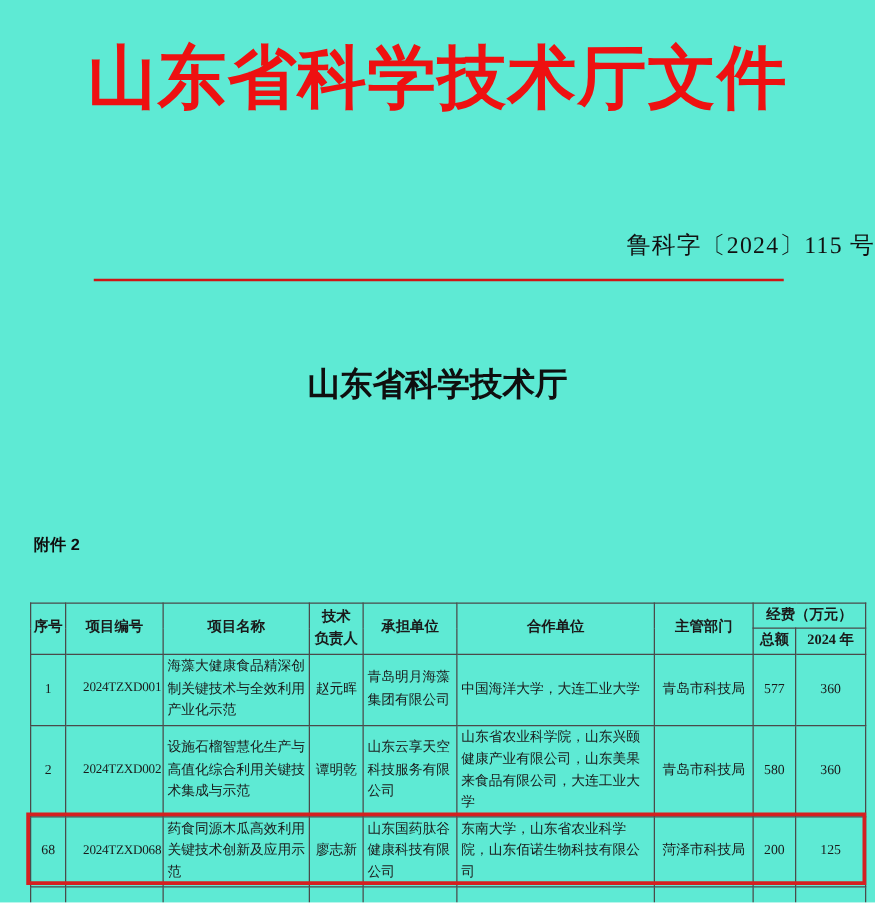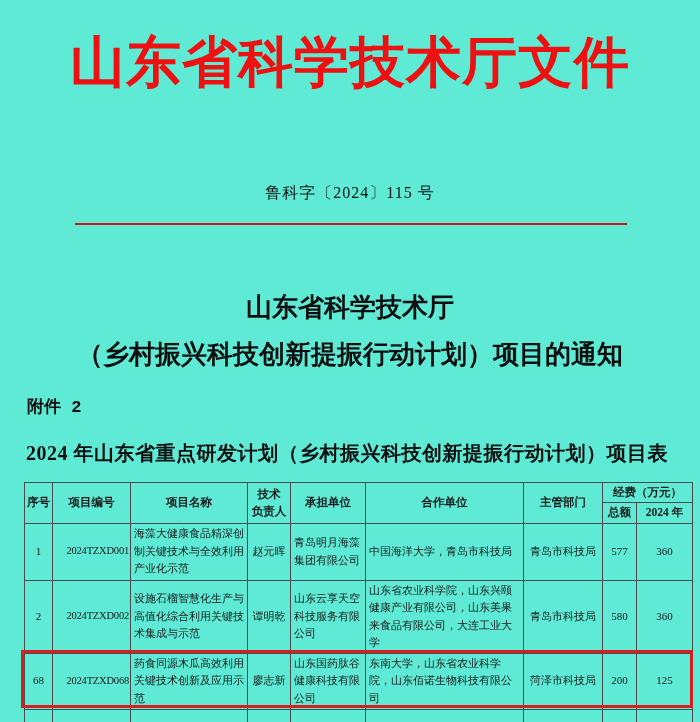--- a/index.html
+++ b/index.html
@@ -8,35 +8,35 @@
     background:#5eead4; color:#1a1a1a;
     font-family:"Liberation Serif","DejaVu Serif",serif;
   }
   .red-title {
     position:absolute; top:26px; left:0; right:0;
     text-align:center; font-size:55px; font-weight:bold;
     color:var(--title-red,#ee1111); letter-spacing:1px; white-space:nowrap;
   }
   .doc-no {
     position:absolute; top:183px; left:0; right:0;
-    text-align:center; font-size:16px; color:#111; letter-spacing:1px;
+    text-align:right; font-size:19px; color:#111; letter-spacing:1px;
   }
   .red-rule {
     position:absolute; top:223px; left:75px; width:552px; height:2px;
     background:var(--rule-red,#cf1515);
   }
   .notice-title {
     position:absolute; top:284px; left:0; right:0;
     text-align:center; font-weight:bold; font-size:26px; color:#0f0f0f;
   }
   .notice-title > div { line-height:47px; white-space:nowrap; }
   .attachment {
-    position:absolute; top:395px; left:27px;
-    font-size:17px; font-weight:600; color:#0f0f0f;
-    font-family:Liberation Mono, monospace;
+    position:absolute; top:427px; left:27px;
+    font-size:13px; font-weight:600; color:#0f0f0f;
+    font-family:Liberation Sans, sans-serif;
   }
   .table-title {
     position:absolute; top:440px; left:26px;
     font-size:20px; font-weight:bold; color:#0f0f0f;
     letter-spacing:0.5px; white-space:nowrap;
   }
   table.projects {
     position:absolute; left:24px; top:482px; width:668px;
     border-collapse:collapse; table-layout:fixed;
     font-size:11px; color:#1a1a1a;
@@ -67,26 +67,24 @@
 <div class="page">
 
   <div class="red-title">山东省科学技术厅文件</div>
 
   <div class="doc-no">鲁科字〔2024〕115 号</div>
 
   <div class="red-rule"></div>
 
   <div class="notice-title">
     <div>山东省科学技术厅</div>
-    <div>（乡村振兴科技创新提振行动计划）项目的通知</div>
   </div>
 
   <div class="attachment">附件 2</div>
 
-  <div class="table-title">2024 年山东省重点研发计划（乡村振兴科技创新提振行动计划）项目表</div>
 
   <table class="projects">
     <colgroup>
       <col style="width:28px">
         <col style="width:78px">
         <col style="width:117px">
       <col style="width:43px">
         <col style="width:75px">
         <col style="width:158px">
       <col style="width:79px">
@@ -110,21 +108,21 @@
         <th>2024 年</th>
       </tr>
     </thead>
     <tbody>
       <tr class="rh1">
         <td>1</td>
         <td class="no">2024TZXD001</td>
         <td class="left">海藻大健康食品精深创制关键技术与全效利用产业化示范</td>
         <td>赵元晖</td>
         <td class="left">青岛明月海藻集团有限公司</td>
-        <td class="left">中国海洋大学，青岛市科技局</td>
+        <td class="left">中国海洋大学，大连工业大学</td>
         <td>青岛市科技局</td>
         <td>577</td>
         <td>360</td>
       </tr>
       <tr class="rh2">
         <td>2</td>
         <td class="no">2024TZXD002</td>
         <td class="left">设施石榴智慧化生产与高值化综合利用关键技术集成与示范</td>
         <td>谭明乾</td>
         <td class="left">山东云享天空科技服务有限公司</td>

